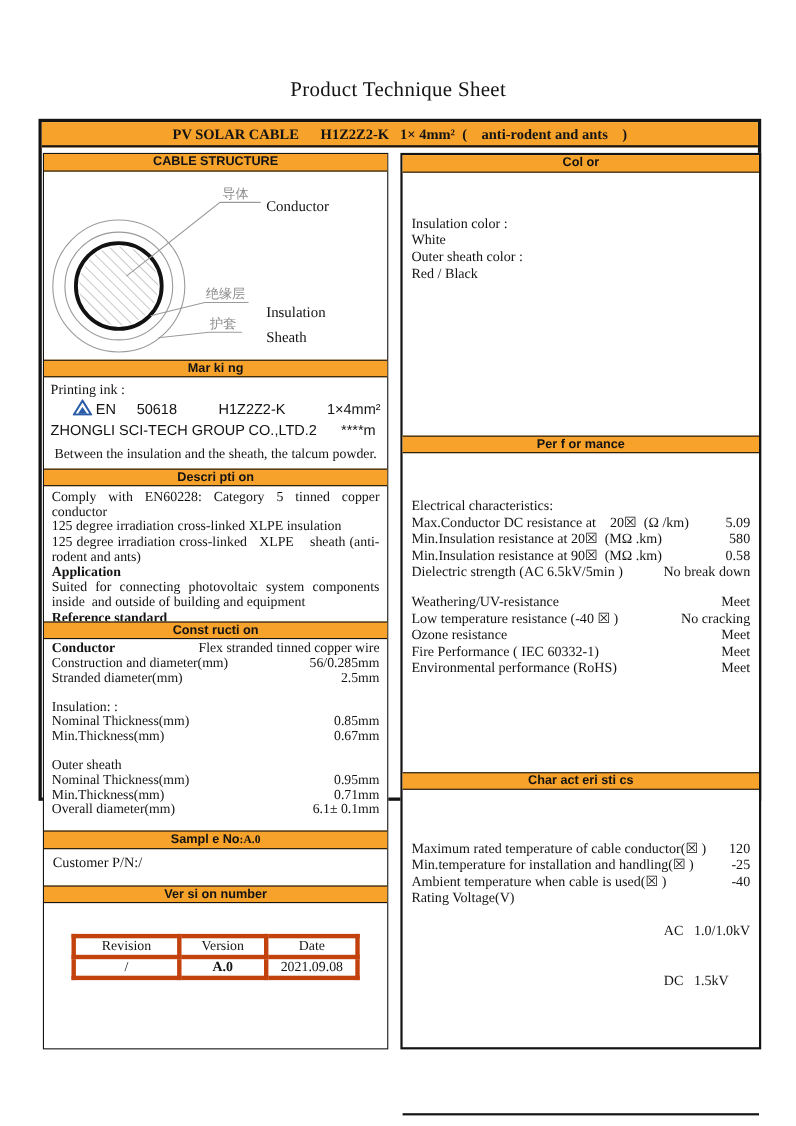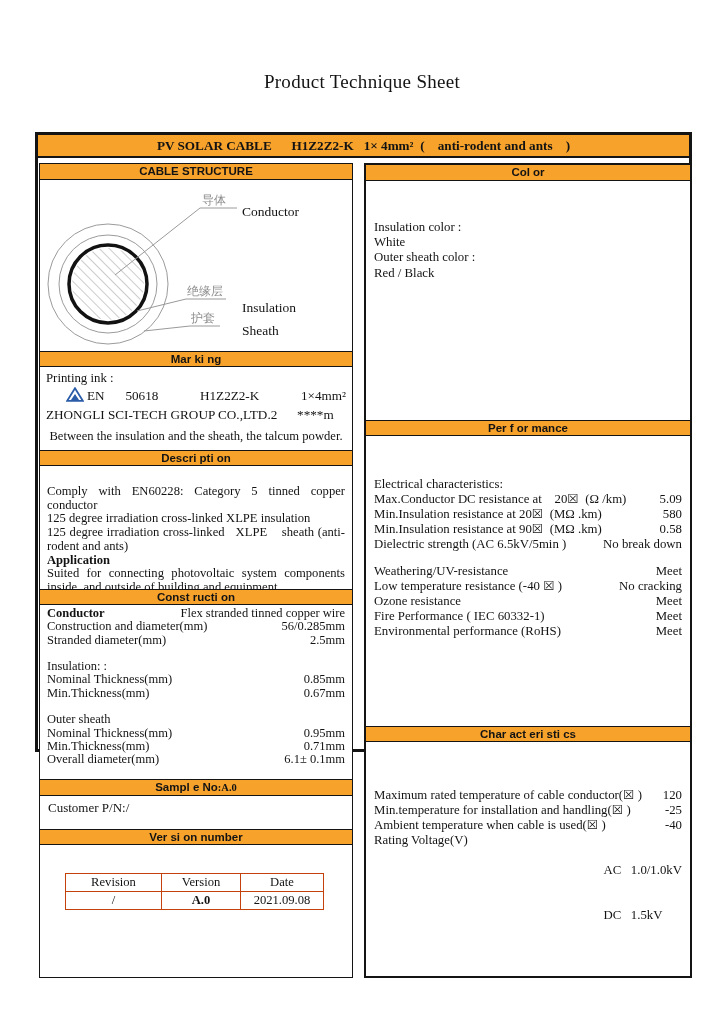--- a/index.html
+++ b/index.html
@@ -4,21 +4,21 @@
 <style>
   * { margin:0; padding:0; box-sizing:border-box; }
   html,body { background:#fff; }
   body { width:724px; height:1024px; font-family:"Liberation Serif","DejaVu Sans",serif; color:#131313; }
   .page { position:relative; width:724px; height:1024px; background:#fff; overflow:hidden; }
 
   .doc-title { position:absolute; top:71px; left:0; width:724px; text-align:center;
                font-size:19px; font-weight:500; letter-spacing:.3px; }
 
   .frame { position:absolute; left:35px; top:108px; width:657px; height:620px;
-           border:3px solid #141414; background:#fff;margin-top:24px; }
+           border:3px solid #141414; background:#fff; }
 
   .product-bar { position:absolute; left:0; top:0; width:100%; height:23px;
                  background:var(--orange); border-bottom:2px solid #141414;
                  text-align:center; font-weight:bold; font-size:13.2px; line-height:21px;
                  white-space:pre; overflow:hidden; }
 
   .col { position:absolute; top:28px; height:815px; background:#fff;
          display:flex; flex-direction:column; }
   .col-left  { left:1px;  width:314px; border:1.5px solid #141414; }
   .col-right { left:326px; width:328px; border:2px solid #141414;gap:34px; }
@@ -32,26 +32,26 @@
 
   
   .diagram { flex:0 0 171px; position:relative; overflow:hidden; }
   .diagram svg text.cn { font-family:"Liberation Sans",sans-serif; font-size:12px; fill:#8d8d8d; }
   .diagram svg text.en { font-family:"Liberation Serif",serif; font-size:13.5px; fill:#131313; }
 
   
   .pad { padding:5px 8px 0 8px; font-size:12.8px; line-height:15.2px; }
   .color-block { flex:0 0 171px; overflow:hidden; }
   .marking { flex:0 0 83px; overflow:hidden; padding:4px 6px 0 6px; font-size:12.8px; }
-  .mark-line { font-family:Liberation Serif, serif; font-size:13.2px; line-height:17px;
+  .mark-line { font-family:Liberation Sans, sans-serif; font-size:13.2px; line-height:17px;
                text-align:justify; margin-top:1px; white-space:pre-wrap; }
   .mark-line .tri { display:inline-block; vertical-align:-2px; margin-left:20px; margin-right:3px; }
   .mark-note { text-align:center; font-size:12.6px; margin-top:6px; }
 
-  .description { flex:0 0 123px; overflow:hidden; padding:19px 7px 0 7px;
+  .description { flex:0 0 123px; overflow:hidden; padding:3px 7px 0 7px;
                  font-size:12.6px; line-height:13.7px; }
   .d-line { text-align:justify; white-space:pre-wrap; }
   .d-line.bold { font-weight:bold; }
 
   .construction { flex:0 0 174px; overflow:hidden; padding:2px 7px 0 7px;
                   font-size:12.5px; line-height:13.3px; }
   .c-row { display:flex; justify-content:space-between; min-height:13.3px; }
   .c-row.row-bold .c-label { font-weight:bold; }
   .c-value { white-space:pre; }
 
@@ -62,21 +62,21 @@
   .kv .label, .kv .value { white-space:pre-wrap; }
   .kv-gap { height:12px; }
   .rating-vals { text-align:left; }
   .rating-vals div { white-space:pre; }
 
   .sec-sample { flex:0 0 17px; }
   .customer { flex:0 0 33px; padding:4px 8px 0 8px; font-size:13px; }
   .version-area { flex:1 1 auto; overflow:hidden; }
 
   .version-table { border-collapse:collapse; margin:28px 0 0 25px; font-size:12.6px; }
-  .version-table th, .version-table td { border:1px solid #c2410c; height:18px;
+  .version-table th, .version-table td { border:4px solid #c2410c; height:18px;
         text-align:center; font-weight:normal; padding:0 4px; }
   .version-table th:nth-child(1), .version-table td:nth-child(1){ width:96px; }
   .version-table th:nth-child(2), .version-table td:nth-child(2){ width:79px; }
   .version-table th:nth-child(3), .version-table td:nth-child(3){ width:83px; }
   .version-table tr.value-row td:nth-child(2){ font-weight:bold; }
 
   .logos { flex:0 0 100px; border-top:2px solid #141414; display:flex; align-items:center;
            justify-content:center; gap:12px; background:#fff; }
   .brand { display:flex; align-items:center; gap:6px; }
   .brand-text { display:flex; flex-direction:column; }

